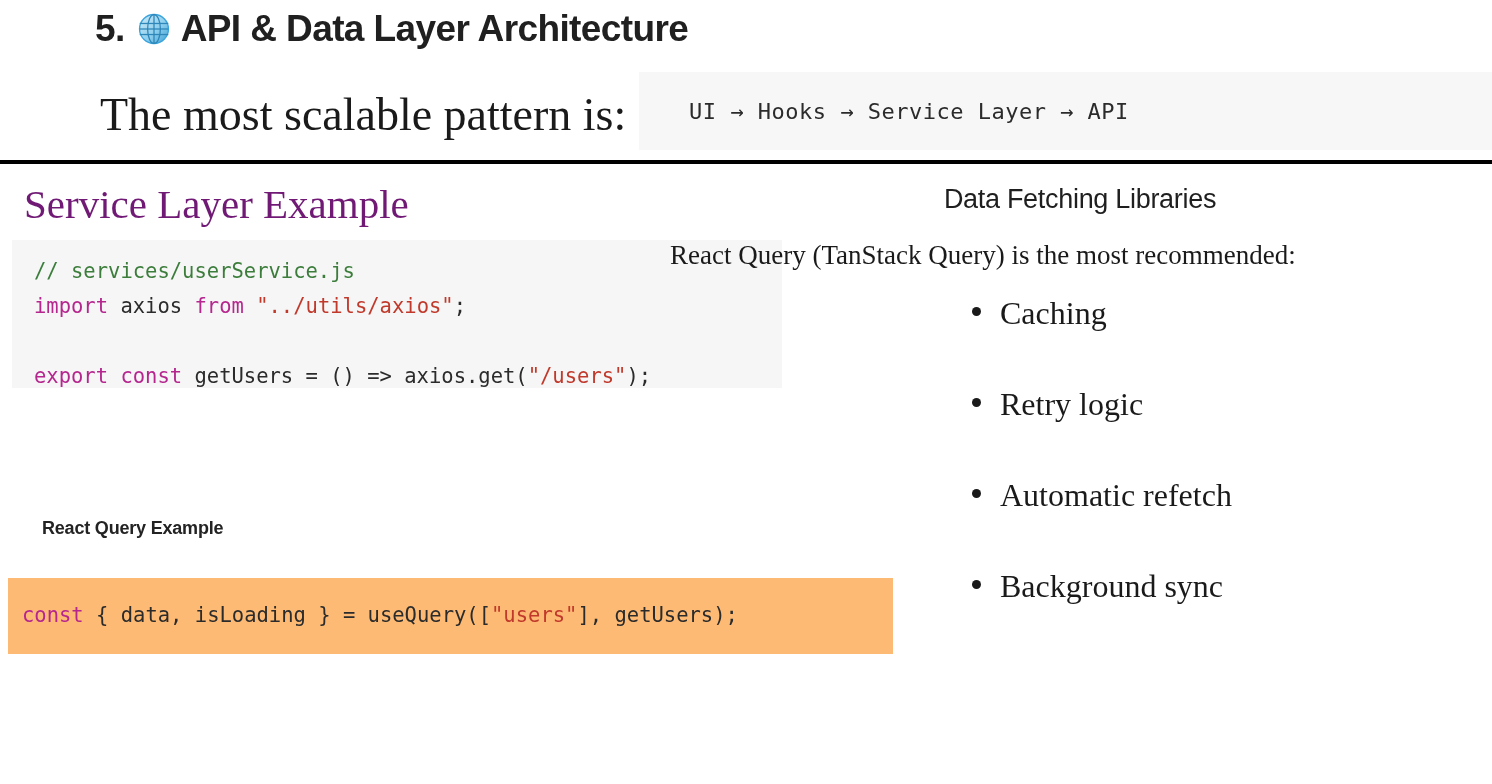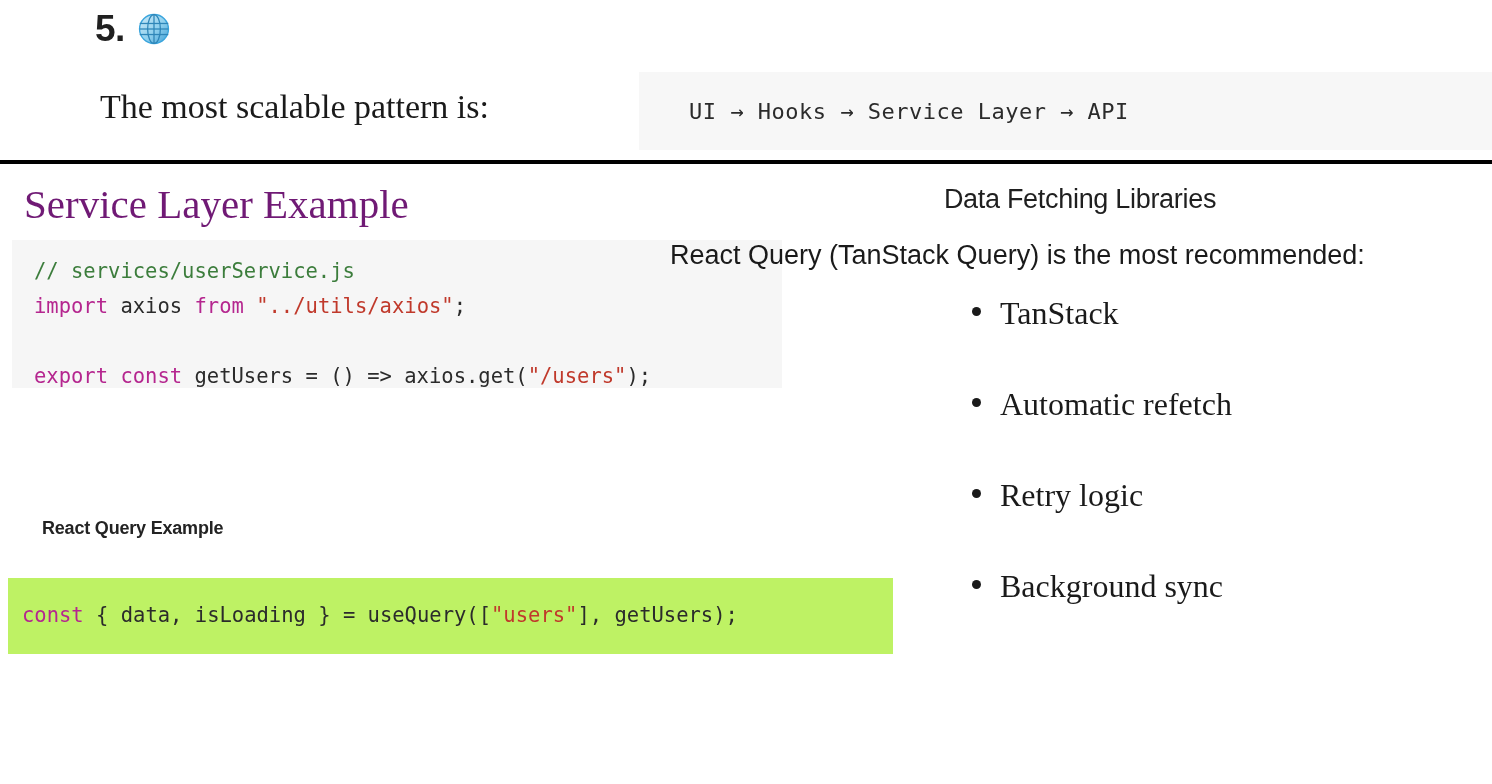--- a/index.html
+++ b/index.html
@@ -40,21 +40,21 @@
     vertical-align: middle;
     flex: 0 0 auto;
   }
 
   
   .intro-text {
     position: absolute;
     left: 100px;
     top: 88px;
     font-family: "Liberation Serif", serif;
-    font-size: 34px;
+    font-size: 46px;
     color: #1a1a1a;
     white-space: nowrap;
   }
   .pattern-code {
     position: absolute;
     left: 639px;
     top: 72px;
     width: 867px;
     height: 78px;
     background: #f7f7f7;
@@ -101,21 +101,21 @@
     background: #f6f6f6;
     box-sizing: border-box;
     padding: 14px 0 14px 22px;
   }
   .code-block-query {
     position: absolute;
     left: 8px;
     top: 578px;
     width: 885px;
     height: 76px;
-    background: #bef264;
+    background: #fdba74;
     box-sizing: border-box;
     padding: 20px 0 14px 14px;
   }
   .codeblock pre {
     margin: 0;
     font-family: "DejaVu Sans Mono", monospace;
     font-size: 20.5px;
     line-height: 35px;
     color: #2b2b2b;
     white-space: pre;
@@ -147,21 +147,21 @@
     font-family: "Liberation Sans", sans-serif;
     font-weight: normal;
     font-size: 27px;
     letter-spacing: -0.3px;
     color: #1f1f1f;
   }
   .right-intro {
     position: absolute;
     left: 670px;
     top: 240px;
-    font-family: Liberation Sans, sans-serif;
+    font-family: Liberation Serif, serif;
     font-size: 27px;
     color: #1a1a1a;
     white-space: nowrap;
   }
   .feature-list {
     position: absolute;
     left: 950px;
     top: 293px;
     margin: 0;
     padding: 0 0 0 50px;
@@ -201,20 +201,21 @@
         </linearGradient>
       </defs>
       <circle cx="20" cy="20" r="17" fill="url(#gl)" stroke="#3aa5dd" stroke-width="1.6"></circle>
       <ellipse cx="20" cy="20" rx="7.5" ry="17" fill="none" stroke="#2f86b8" stroke-width="1.5"></ellipse>
       <line x1="20" y1="3" x2="20" y2="37" stroke="#2f86b8" stroke-width="1.5"></line>
       <line x1="3.2" y1="13.5" x2="36.8" y2="13.5" stroke="#2f86b8" stroke-width="1.5"></line>
       <line x1="3.2" y1="20" x2="36.8" y2="20" stroke="#2f86b8" stroke-width="1.5"></line>
       <line x1="3.2" y1="26.5" x2="36.8" y2="26.5" stroke="#2f86b8" stroke-width="1.5"></line>
     </svg>
   </span>
+  <span>API &amp; Data Layer Architecture</span>
 </div>
 
 <div class="intro-text">The most scalable pattern is:</div>
 
 <div class="pattern-code">
   <span class="codeline">UI → Hooks → Service Layer → API</span>
 </div>
 
 <div class="divider"></div>
 
@@ -233,27 +234,27 @@
     <pre><span class="tok-kw">const</span><span class="tok-plain"> { data, isLoading } = useQuery([</span><span class="tok-str">"users"</span><span class="tok-plain">], getUsers);</span></pre>
   </div>
 
 <div class="right-col-title">Data Fetching Libraries</div>
 
 <div class="right-intro">React Query (TanStack Query) is the most recommended:</div>
 
 <ul class="feature-list">
   <li>
     <span class="bullet"></span>
-    <span>TanStack</span>
+    <span>Caching</span>
+  </li>
+  <li>
+    <span class="bullet"></span>
+    <span>Retry logic</span>
   </li>
   <li>
     <span class="bullet"></span>
     <span>Automatic refetch</span>
   </li>
   <li>
     <span class="bullet"></span>
-    <span>Retry logic</span>
-  </li>
-  <li>
-    <span class="bullet"></span>
     <span>Background sync</span>
   </li>
 </ul>
 
 </body></html>

